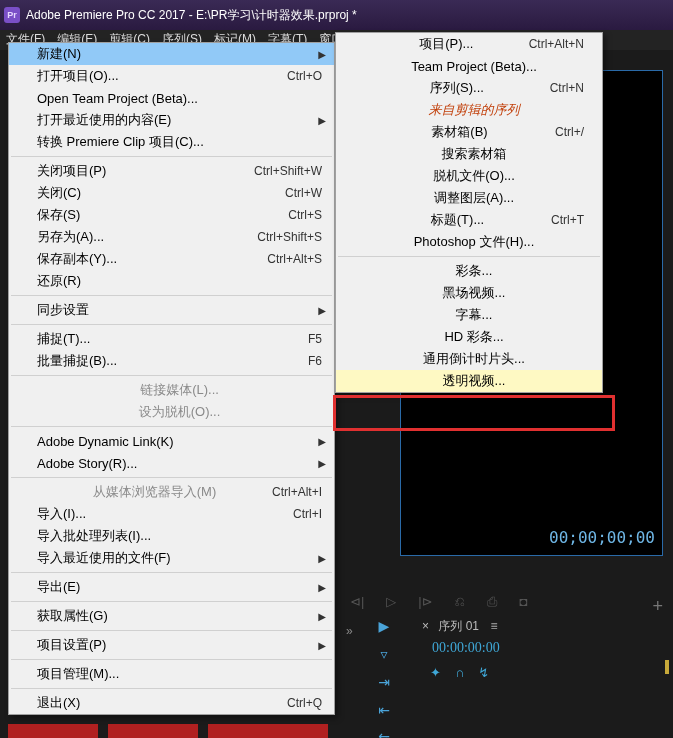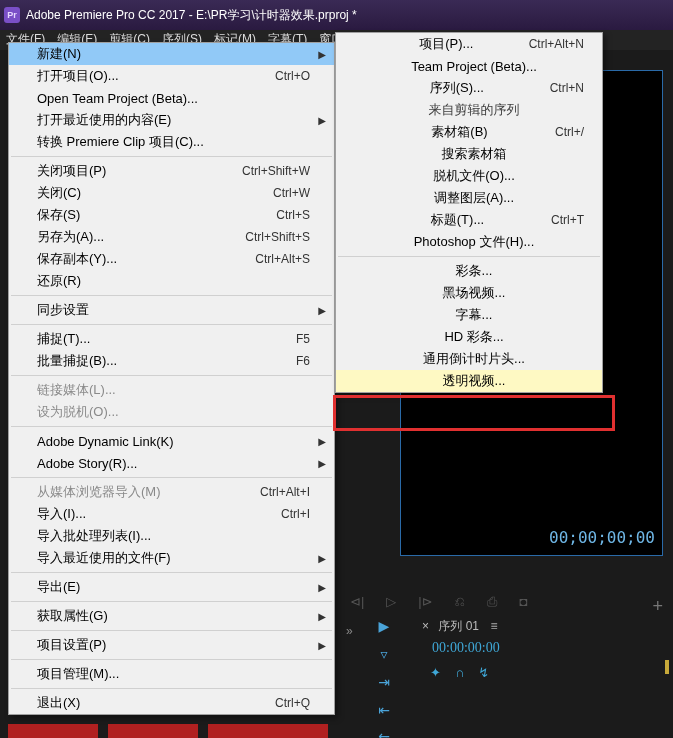--- a/index.html
+++ b/index.html
@@ -4,32 +4,32 @@
 <style>
   * { margin: 0; padding: 0; box-sizing: border-box; font-family: "Microsoft YaHei", "SimSun", sans-serif; }
   body { width: 673px; height: 738px; background: #1b1b1b; overflow: hidden; position: relative; }
 
   .titlebar { height: 30px; background: linear-gradient(#3a2a55,#2a1a40); color: #fff; display: flex; align-items: center; font-size: 12px; padding-left: 4px; }
   .titlebar .logo { width: 16px; height: 16px; background: #7a4fc7; border-radius: 3px; margin-right: 6px; display: flex; align-items: center; justify-content: center; font-size: 9px; font-weight: bold; color:#e6d7ff;}
   .menubar { height: 20px; background: #232323; color: #ddd; display: flex; align-items: flex-end; font-size: 12px; }
   .menubar .mi { padding: 2px 6px; cursor: default; }
 
   .dropdown { position: absolute; top: 42px; left: 8px; width: 327px; background: #f0f0f0; border: 1px solid #a0a0a0; box-shadow: 3px 3px 6px rgba(0,0,0,.4); font-size: 13px; color: #000; }
-  .dropdown .row { display: flex; align-items: center; height: 22px; padding: 0 24px 0 28px; position: relative; }
+  .dropdown .row { display: flex; align-items: center; height: 22px; padding: 0 12px 0 28px; position: relative; }
   .dropdown .row.highlight { background: #91c9f7; }
-  .dropdown .row.disabled { color: #8a8a8a; }
+  .dropdown .row.disabled { color: #8a8a8a; text-align: center; }
   .dropdown .sep { height: 1px; background: #d0d0d0; margin: 3px 2px; }
   .dropdown .lbl { flex: 1; white-space: nowrap; }
   .dropdown .sc { color: #333; font-size: 12px; }
   .dropdown .arrow { position: absolute; right: 8px; font-size: 10px; color:#333; }
 
   .submenu { position: absolute; top: 32px; left: 335px; width: 268px; background: #f0f0f0; border: 1px solid #a0a0a0; box-shadow: 3px 3px 6px rgba(0,0,0,.4); font-size: 13px; color: #000; text-align: center; }
   .submenu .row { display: flex; align-items: center; height: 22px; padding: 0 18px 0 28px; position: relative; }
   .submenu .row.highlight { background: #fef9c3; }
-  .submenu .row.disabled { color: #404040; }
+  .submenu .row.disabled { color: #c2410c; font-style: italic; }
   .submenu .sep { height: 1px; background: #d0d0d0; margin: 3px 2px; }
   .submenu .lbl { flex: 1; white-space: nowrap; }
   .submenu .sc { color: #333; font-size: 12px; }
 
   .redbox { position: absolute; border: 3px solid #e03030; pointer-events: none; }
   .timecode { position: absolute; right: 18px; top: 528px; color: #6fb7e6; font-size: 16px; font-family: monospace; }
   .seqtab { position: absolute; left: 422px; top: 618px; color: #bbb; font-size: 12px; }
   .seqtab .x { margin-right: 6px; }
   .seqtab .close { margin-left: 8px; color:#aaa; }
   .tc2 { position: absolute; left: 432px; top: 640px; color: #3fa7d6; font-size: 14px; font-family: Liberation Serif, serif; }

